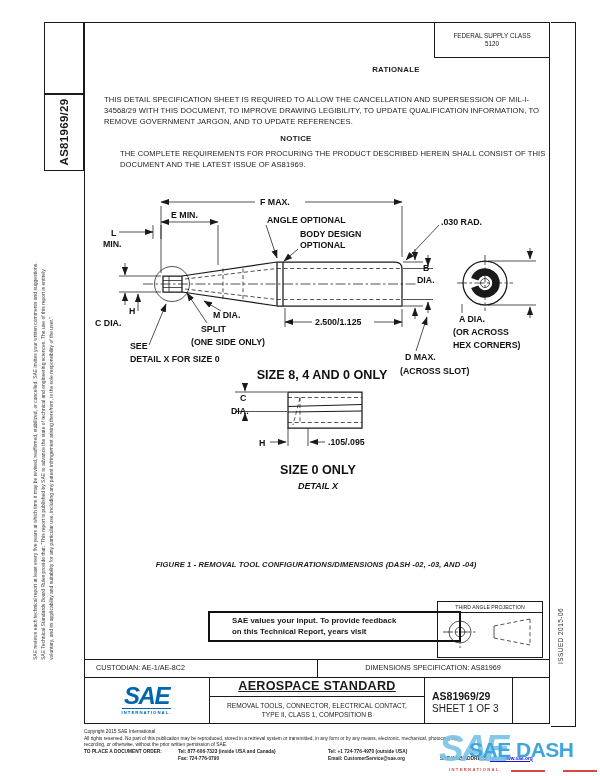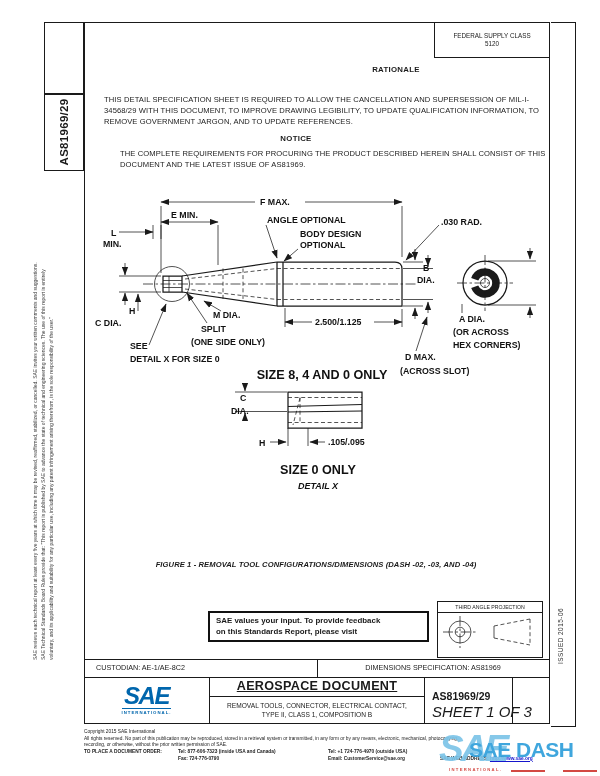--- a/index.html
+++ b/index.html
@@ -8,21 +8,21 @@
   .abs{position:absolute;}
   .hl{position:absolute;background:#1a1a1a;height:1.4px;}
   .vl{position:absolute;background:#1a1a1a;width:1.4px;}
   .frame{position:absolute;border:1.8px solid #1a1a1a;}
   .cell{position:absolute;border:1.5px solid #1a1a1a;}
   .para{font-size:7.6px;line-height:10.8px;letter-spacing:0.1px;}
   .heading{font-size:7.8px;font-weight:600;text-align:center;letter-spacing:0.3px;}
   .rot{transform:rotate(-90deg);transform-origin:0 0;}
   .tiny{font-size:5px;line-height:8px;color:#3d3d3d;white-space:nowrap;}
   .caption{font-size:7.6px;font-weight:bold;font-style:italic;text-align:center;letter-spacing:0.1px;}
-  .fb{border:2.6px solid #111;padding:3px 6px;font-size:7.9px;font-weight:bold;line-height:10.5px;}
+  .fb{border:2.6px solid #111;padding:3px 22px;font-size:7.9px;font-weight:bold;line-height:10.5px;}
   .link{color:#1515cc;text-decoration:underline;}
   .ftr{font-size:4.8px;line-height:6px;color:#222;white-space:nowrap;}
   svg text{font-family:"Liberation Sans",sans-serif;fill:#111;}
   .lbl{font-size:8.8px;font-weight:bold;}
   .big{font-size:12.6px;font-weight:bold;}
   .dln{stroke:#1a1a1a;stroke-width:1.25;fill:none;}
   .md{stroke:#1a1a1a;stroke-width:1.05;fill:none;}
   .thin{stroke:#1a1a1a;stroke-width:0.75;fill:none;}
   .dash{stroke-dasharray:4 2.6;}
   .cl{stroke-dasharray:10 2.5 2.5 2.5;}
@@ -171,21 +171,21 @@
       <text x="243" y="260" class="lbl">.105/.095</text>
       <text x="233" y="289" class="big" text-anchor="middle">SIZE 0 ONLY</text>
       <text x="233" y="304" text-anchor="middle" style="font-size:9px;font-weight:bold;font-style:italic;">DETAIL X</text>
     </g>
   </svg>
 
   <div class="abs caption" style="left:84px;top:512px;width:464px;margin-top:48px;">FIGURE 1 - REMOVAL TOOL CONFIGURATIONS/DIMENSIONS (DASH -02, -03, AND -04)</div>
 
   <div class="abs fb" style="left:208px;top:611px;width:205px;">
     <div>SAE values your input. To provide feedback</div>
-    <div>on this Standards Report, please visit</div>
+    <div>on this Technical Report, years visit</div>
   </div>
 
   <div class="cell" style="left:437px;top:601px;width:106px;height:57px;box-sizing:border-box;">
     <div style="border-bottom:1.3px solid #1a1a1a;font-size:5.2px;text-align:center;padding:2px 0;">THIRD ANGLE PROJECTION</div>
     <svg width="103" height="38" viewBox="0 0 103 38">
       <circle cx="22" cy="19" r="11" class="thin"></circle>
       <circle cx="22" cy="19" r="4.8" class="thin"></circle>
       <path class="thin cl" d="M5,19 H39 M22,3 V35"></path>
       <path class="thin" d="M56,13 V25"></path>
       <path class="thin dash" d="M56,13 L92,6 M56,25 L92,32 M92,6 V32"></path>
@@ -201,28 +201,28 @@
   <div class="vl" style="left:209px;top:677px;height:46px;"></div>
   <div class="vl" style="left:424px;top:677px;height:46px;"></div>
   <div class="vl" style="left:512px;top:677px;height:46px;"></div>
   <div class="hl" style="left:209px;top:696px;width:216px;"></div>
 
   <div class="abs" style="left:84px;top:677px;width:125px;height:46px;display:flex;flex-direction:column;align-items:center;justify-content:center;">
     <span style="color:#0066ad;font-weight:900;font-style:italic;font-size:24px;line-height:22px;letter-spacing:-1.5px;">SAE</span>
     <span style="color:#0066ad;font-weight:bold;font-size:4.3px;letter-spacing:1px;border-top:1.6px solid #0066ad;padding-top:1px;margin-top:1px;">INTERNATIONAL.</span>
   </div>
 
-  <div class="abs" style="left:210px;top:679px;width:214px;text-align:center;font-size:12.6px;font-weight:bold;text-decoration:underline;letter-spacing:0.3px;">AEROSPACE DOCUMENT</div>
+  <div class="abs" style="left:210px;top:679px;width:214px;text-align:center;font-size:12.6px;font-weight:bold;text-decoration:underline;letter-spacing:0.3px;">AEROSPACE STANDARD</div>
   <div class="abs" style="left:210px;top:701px;width:214px;text-align:center;font-size:6.6px;line-height:9px;">
     <div>REMOVAL TOOLS, CONNECTOR, ELECTRICAL CONTACT,</div>
     <div>TYPE II, CLASS 1, COMPOSITION B</div>
   </div>
 
   <div class="abs" style="left:432px;top:690px;font-size:10.5px;font-weight:bold;">AS81969/29</div>
-  <div class="abs" style="left:432px;top:703px;font-size:15px;font-style:italic;">SHEET 1 OF 3</div>
+  <div class="abs" style="left:432px;top:703px;font-size:10px;">SHEET 1 OF 3</div>
 
   <div class="abs" style="left:84px;top:728px;width:512px;height:46px;">
     <div class="abs ftr" style="left:0;top:1px;">Copyright 2015 SAE International</div>
     <div class="abs ftr" style="left:0;top:7.5px;">All rights reserved. No part of this publication may be reproduced, stored in a retrieval system or transmitted, in any form or by any means, electronic, mechanical, photocopying,</div>
     <div class="abs ftr" style="left:0;top:13.5px;">recording, or otherwise, without the prior written permission of SAE.</div>
     <div class="abs ftr" style="left:0;top:20.5px;font-weight:bold;">TO PLACE A DOCUMENT ORDER:</div>
     <div class="abs ftr" style="left:94px;top:20.5px;font-weight:bold;">Tel: 877-606-7323 (inside USA and Canada)</div>
     <div class="abs ftr" style="left:244px;top:20.5px;font-weight:bold;">Tel: +1 724-776-4970 (outside USA)</div>
     <div class="abs ftr" style="left:94px;top:27.5px;font-weight:bold;">Fax: 724-776-0790</div>
     <div class="abs ftr" style="left:244px;top:27.5px;font-weight:bold;">Email: CustomerService@sae.org</div>

